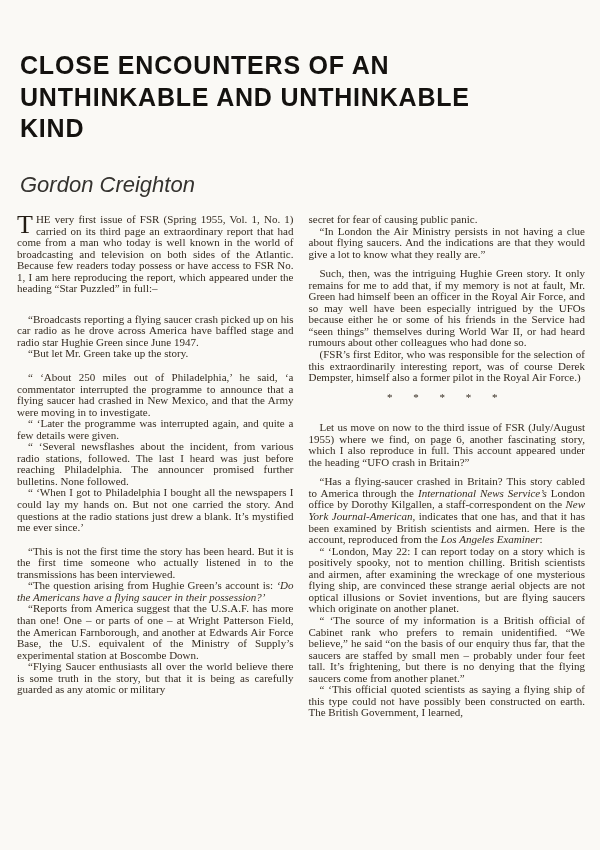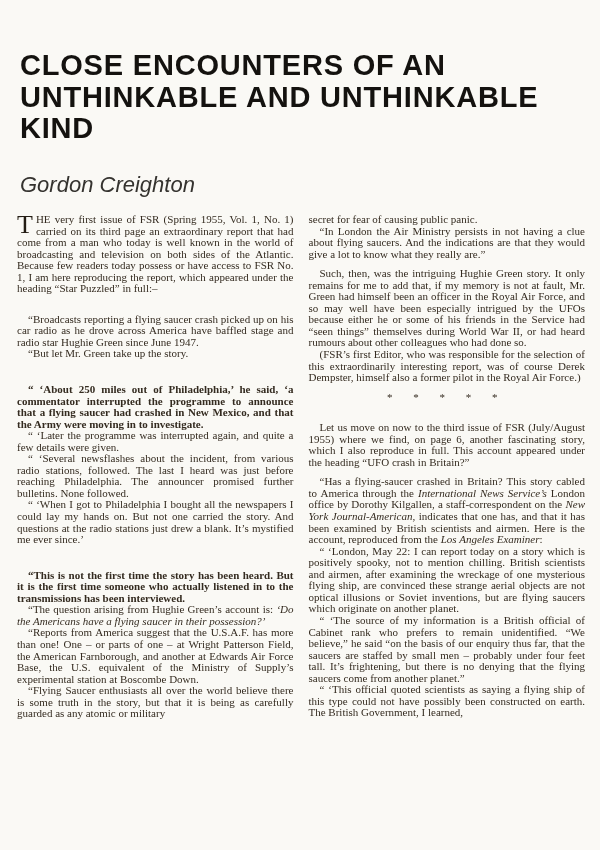--- a/index.html
+++ b/index.html
@@ -10,21 +10,21 @@
   }
   .page {
     position: relative; width: 600px; height: 850px;
     background: #faf9f5;
   }
   .headline {
     position: absolute; left: 20px; top: 50px; width: 572px;
     margin: 0;
     font-family: "Liberation Sans", sans-serif;
     font-weight: bold;
-    font-size: 29px; line-height: 31.5px;
+    font-size: 25px; line-height: 31.5px;
     letter-spacing: 0.8px;
     color: #14120f;
   }
   .headline span { display: block; }
   .byline {
     position: absolute; left: 20px; top: 172px;
     font-family: "Liberation Sans", sans-serif;
     font-style: italic; font-weight: normal;
     font-size: 22px; color: #35332f;
   }
@@ -32,21 +32,21 @@
     position: absolute; left: 17px; top: 214px; width: 568px;
     display: flex; gap: 15px;
     font-size: 11px; line-height: 11.55px;
     color: #342b20;
   }
   .col { flex: 1 1 0; text-align: justify; }
   .para { margin: 0; }
   .ind { text-indent: 11px; }
   .g-s { margin-top: 19px; }
   .g-m { margin-top: 8px; }
-  .g-l { margin-top: 24px; font-weight: bold; }
+  .g-l { margin-top: 12px; }
   .it { font-style: italic; margin-top: 28px; }
   .dropcap {
     float: left;
     font-size: 26px; line-height: 21px;
     padding-right: 3px;
     color: #241d14;
   }
   .separator {
     text-align: center;
     letter-spacing: 9px;

